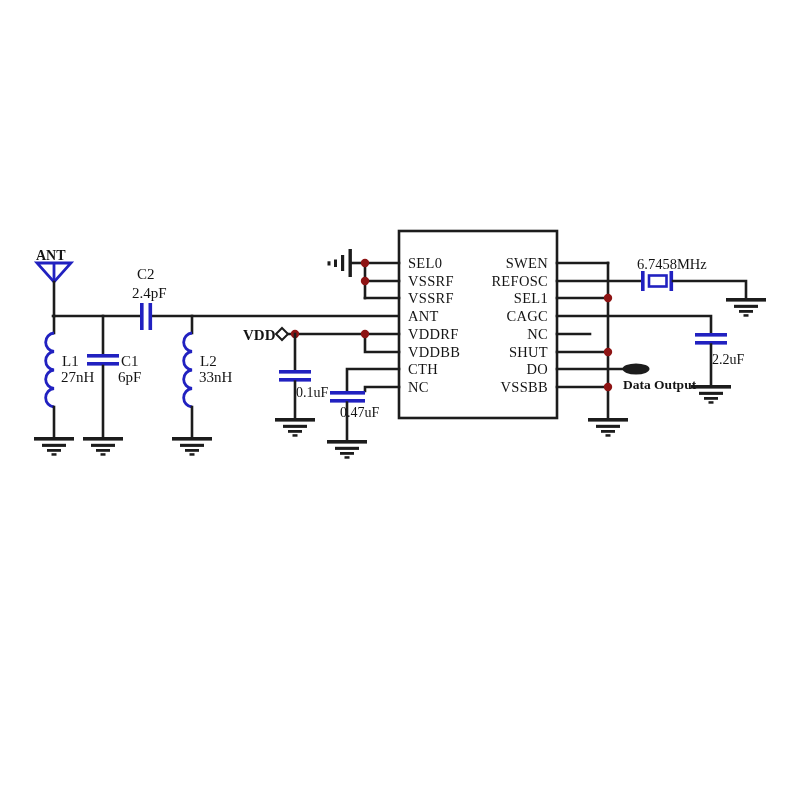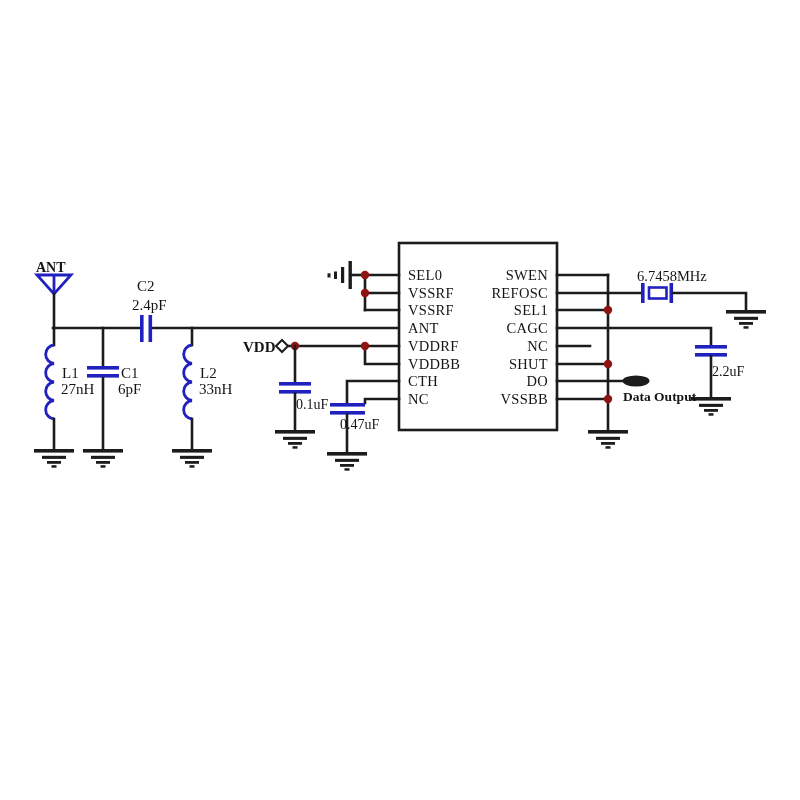--- a/index.html
+++ b/index.html
@@ -1,16 +1,16 @@
 <!DOCTYPE html>
 <html><head>
 <meta charset="utf-8">
 <style>
   html,body{margin:0;padding:0;background:#fff;}
-  .canvas{position:relative;width:800px;height:765px;background:#ffffff;overflow:hidden;margin-top:12px;}
+  .canvas{position:relative;width:800px;height:765px;background:#ffffff;overflow:hidden;}
   svg{display:block;}
   .w{stroke:#1c1c1c;stroke-width:2.6;fill:none;stroke-linecap:square;}
   .cmp{stroke:#2121c0;stroke-width:2.8;fill:none;}
   .cmpf{fill:#2121c0;stroke:none;}
   .blk{fill:#1c1c1c;stroke:none;}
   .dot{fill:#8e1414;stroke:none;}
   .icbox{fill:#ffffff;stroke:#1c1c1c;stroke-width:2.6;}
   text{font-family:"Liberation Serif","DejaVu Serif",serif;fill:#141414;font-size:15px;}
   .pin{font-size:14.5px;letter-spacing:0.3px;}
   .bold{font-weight:bold;}

